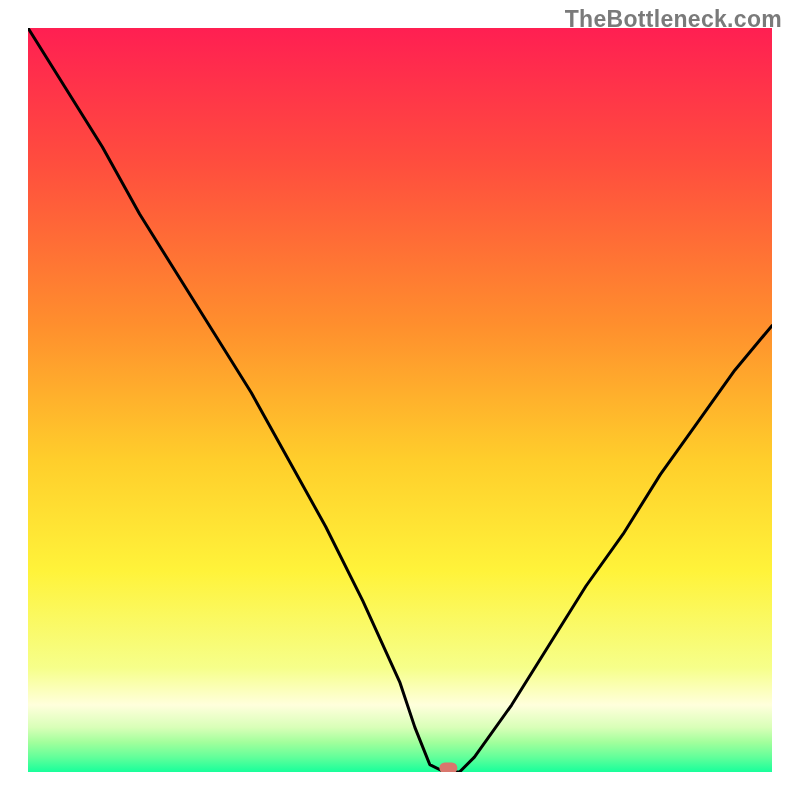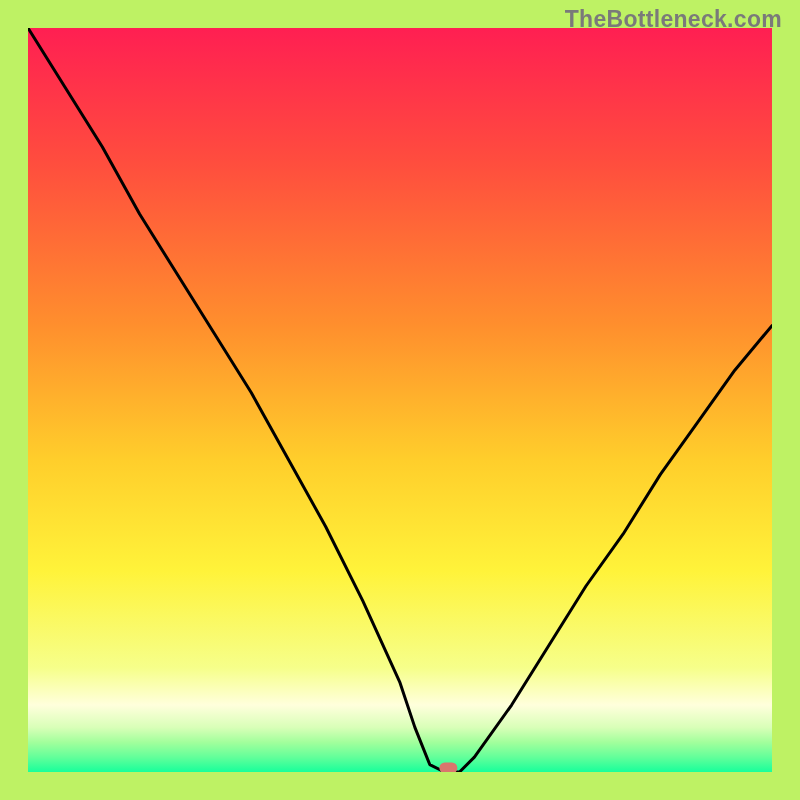--- a/index.html
+++ b/index.html
@@ -9,21 +9,21 @@
     height: 800px;
     background: #000;
     overflow: hidden;
   }
   .chart-frame {
     position: absolute;
     left: 0;
     top: 0;
     width: 800px;
     height: 800px;
-    background: #bef264;
+    background: #ffffff;
   }
   .plot-area {
     position: absolute;
     box-sizing: border-box;
   }
   .watermark {
     position: absolute;
     font-family: Arial, Helvetica, sans-serif;
     font-weight: 600;
     color: #7a7a7a;

